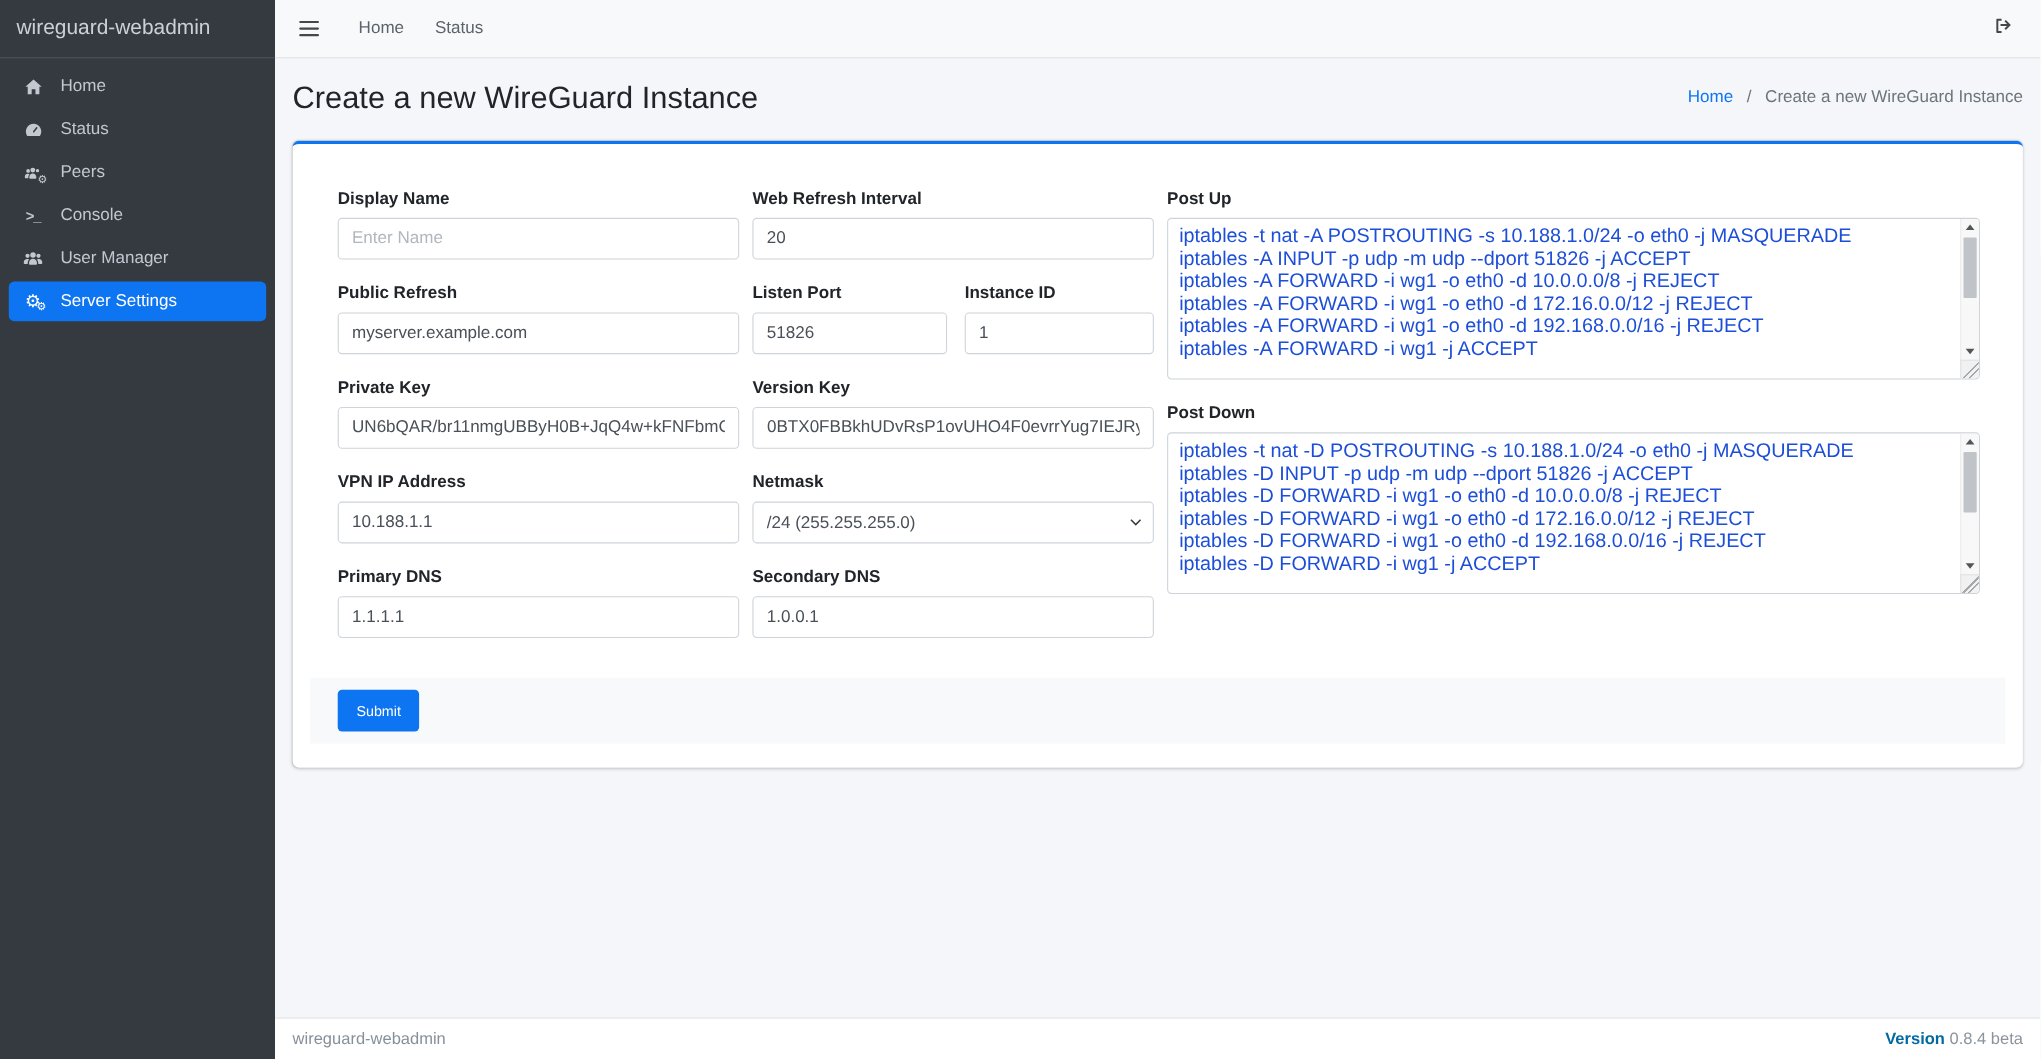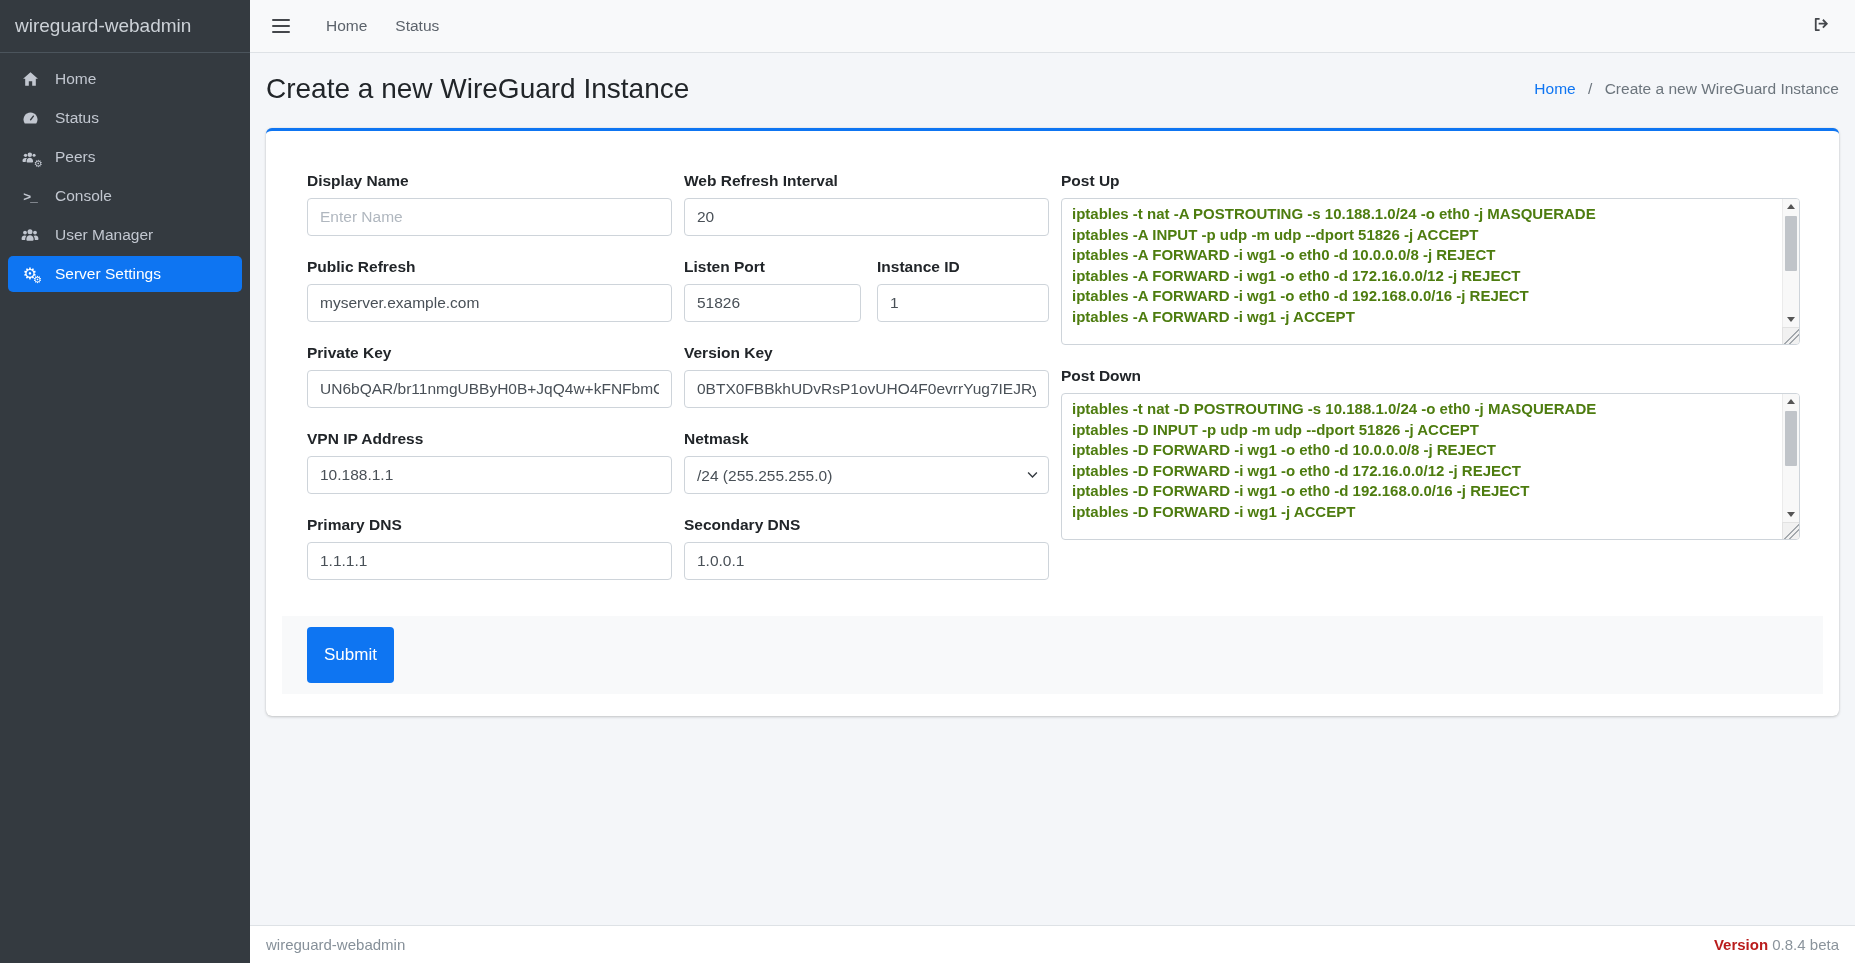--- a/index.html
+++ b/index.html
@@ -58,41 +58,41 @@
            font-size:15.5px; color:#495057; background:#fff; font-family:inherit; outline:none; }
   .input::placeholder { color:#b0b7bf; }
   .split { display:grid; grid-template-columns:177px 1fr; column-gap:16px; }
   .selectwrap { position:relative; }
   select.input { appearance:none; -webkit-appearance:none; padding-right:32px; }
   .chev { position:absolute; right:11px; top:50%; transform:translateY(-50%); pointer-events:none; display:flex; }
 
   
   .fakearea { position:relative; border:1px solid #ced4da; border-radius:4px; height:147px; background:#fff; overflow:hidden; cursor:text; }
   .fa-text { position:absolute; left:0; top:0; right:18px; bottom:0; padding:5px 10px;
-             font-size:15px; line-height:20.5px; color:#4d7c0f; white-space:pre; overflow:hidden;font-weight:bold; }
+             font-size:18px; line-height:20.5px; color:#1d4ed8; white-space:pre; overflow:hidden; }
   .fa-scroll { position:absolute; top:0; right:0; width:17px; bottom:17px; background:#f8f8f8; border-left:1px solid #ebebeb;
                display:flex; flex-direction:column; align-items:center; cursor:pointer; }
   .fa-arrow { height:15px; width:100%; display:flex; align-items:center; justify-content:center; }
   .tri-up { width:0; height:0; border-left:4px solid transparent; border-right:4px solid transparent; border-bottom:5px solid #555; }
   .tri-down { width:0; height:0; border-left:4px solid transparent; border-right:4px solid transparent; border-top:5px solid #555; }
   .fa-track { flex:1; width:100%; position:relative; }
   .fa-thumb { position:absolute; left:2px; right:2px; top:2px; height:56%; background:#c0c4c9; border-radius:1px; }
   .fa-grip { position:absolute; right:0; bottom:0; width:17px; height:17px; background:#f1f1f1;
              border-left:1px solid #e2e2e2; border-top:1px solid #e2e2e2; cursor:nwse-resize;
              background-image:linear-gradient(135deg, transparent 0 52%, #a3a8ad 52% 58%, transparent 58% 68%, #a3a8ad 68% 74%, transparent 74%); }
 
   .submit-strip { background:#f8f9fa; margin-top:15px; padding:11px 25px; }
-  .submit-btn { background:#0e75f2; color:#fff; border:none; border-radius:4px; height:56px; padding:0 17px;
-                font-size:17px; font-family:inherit; cursor:pointer; }
+  .submit-btn { background:#0e75f2; color:#fff; border:none; border-radius:4px; height:38px; padding:0 17px;
+                font-size:13px; font-family:inherit; cursor:pointer; }
 
   
   .footer { height:38px; background:#fff; border-top:1px solid #dee2e6; display:flex; align-items:center;
             justify-content:space-between; padding:0 16px; font-size:15px; color:#869099; }
   .ver { color:#8b949c; }
-  .ver b { color:#b91c1c; font-weight:700;text-align:right; }
+  .ver b { color:#0369a1; font-weight:700;text-align:right; }
 </style>
 </head>
 <body>
 
 <aside class="sidebar">
   <div class="brand">
     <span>wireguard-webadmin</span>
   </div>
   <nav class="nav">
     <div class="nav-item">

